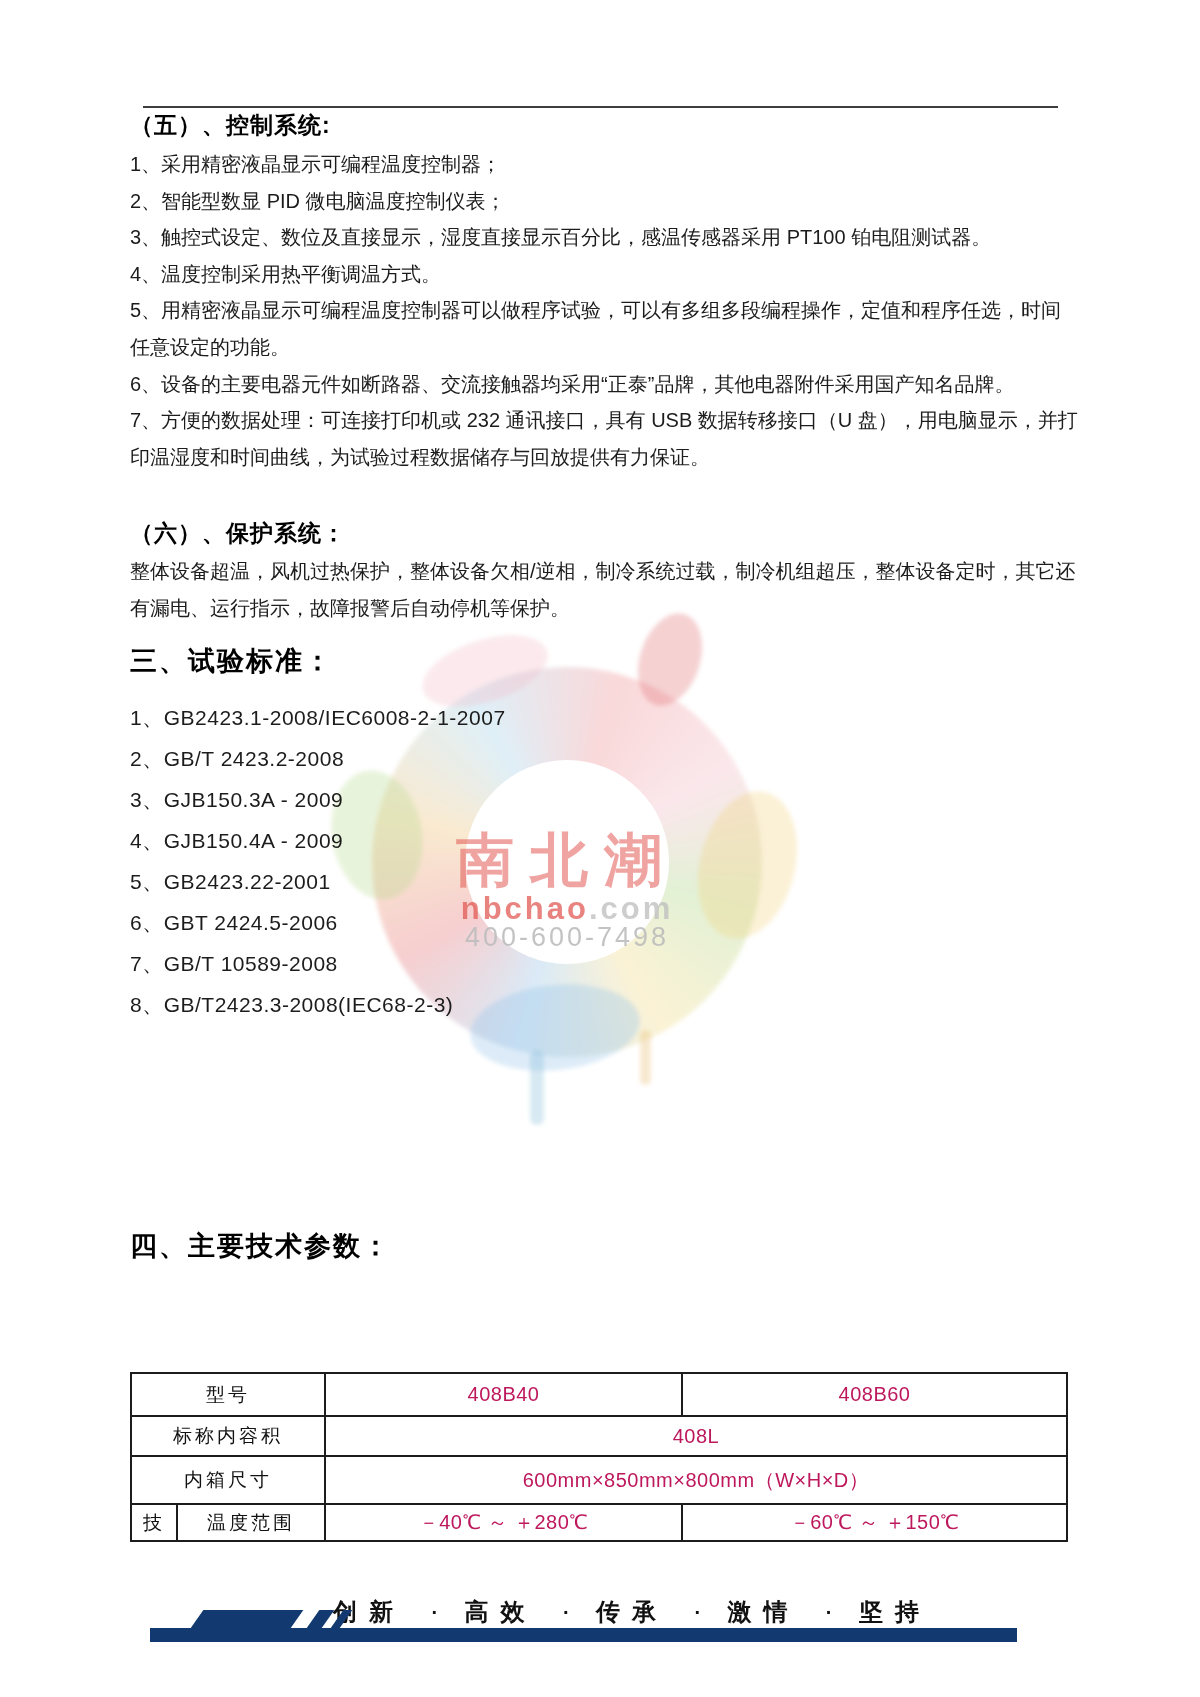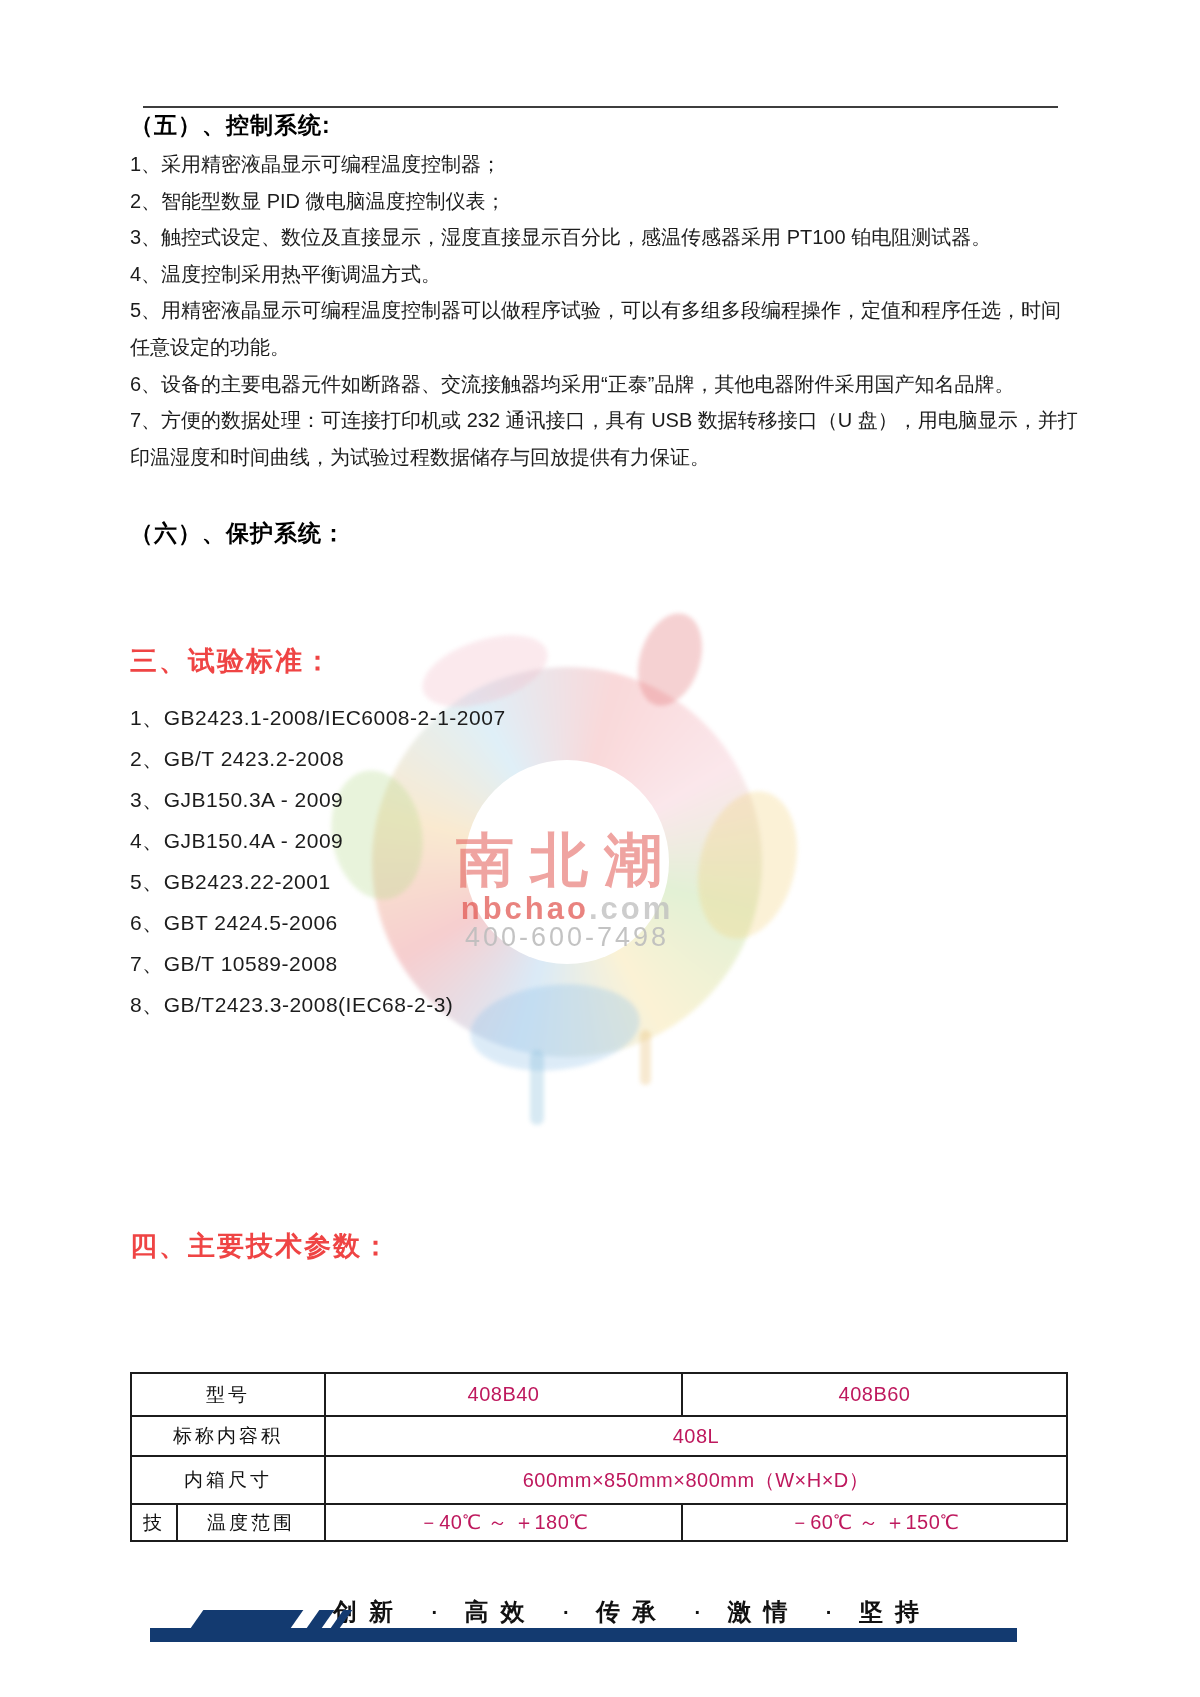--- a/index.html
+++ b/index.html
@@ -5,21 +5,21 @@
   html,body{margin:0;padding:0;background:#ffffff;}
   .page{
     position:relative;width:1200px;height:1697px;background:#ffffff;overflow:hidden;
     font-family:"Liberation Sans", sans-serif;color:#1a1a1a;
   }
   .abs{position:absolute;}
   
   .topline{left:143px;top:106px;width:915px;height:2px;background:#3d3d3d;}
   
   .h-sub{left:130px;width:948px;font-size:23px;font-weight:bold;color:#000;letter-spacing:1px;}
-  .h-main{left:130px;width:948px;font-size:27px;font-weight:bold;color:#ef4444;letter-spacing:2px;}
+  .h-main{left:130px;width:948px;font-size:27px;font-weight:bold;color:#000000;letter-spacing:2px;}
   
   .body-block{left:130px;width:948px;font-size:20px;line-height:36.6px;color:#1c1c1c;}
   .body-block p{margin:0;}
   .std-list{left:130px;width:948px;font-size:21px;line-height:41px;color:#1c1c1c;}
   .std-list div{letter-spacing:0.5px;}
   
   .wm{filter:blur(2px);}
   .wm-ring{left:372px;top:667px;width:390px;height:390px;border-radius:50%;opacity:.32;
     background:conic-gradient(from 15deg,#ef8a8d,#f3b7c4,#a8d47f,#f5d97e,#8fc0e8,#e66a6d,#f0c070,#9ed0ea,#ef8a8d);}
   .wm-hole{left:465px;top:760px;width:204px;height:204px;border-radius:50%;background:#fff;}
@@ -72,20 +72,23 @@
     <p>1、采用精密液晶显示可编程温度控制器；</p>
     <p>2、智能型数显 PID 微电脑温度控制仪表；</p>
     <p>3、触控式设定、数位及直接显示，湿度直接显示百分比，感温传感器采用 PT100 铂电阻测试器。</p>
     <p>4、温度控制采用热平衡调温方式。</p>
     <p>5、用精密液晶显示可编程温度控制器可以做程序试验，可以有多组多段编程操作，定值和程序任选，时间任意设定的功能。</p>
     <p>6、设备的主要电器元件如断路器、交流接触器均采用“正泰”品牌，其他电器附件采用国产知名品牌。</p>
     <p>7、方便的数据处理：可连接打印机或 232 通讯接口，具有 USB 数据转移接口（U 盘），用电脑显示，并打印温湿度和时间曲线，为试验过程数据储存与回放提供有力保证。</p>
   </div>
 
   <div class="abs h-sub" style="top:518px;">（六）、保护系统：</div>
+  <div class="abs body-block" style="top:553px;">
+    <p>整体设备超温，风机过热保护，整体设备欠相/逆相，制冷系统过载，制冷机组超压，整体设备定时，其它还有漏电、运行指示，故障报警后自动停机等保护。</p>
+  </div>
 
   <div class="abs h-main" style="top:643px;">三、试验标准：</div>
   <div class="abs std-list" style="top:697px;">
     <div>1、GB2423.1-2008/IEC6008-2-1-2007</div>
     <div>2、GB/T 2423.2-2008</div>
     <div>3、GJB150.3A - 2009</div>
     <div>4、GJB150.4A - 2009</div>
     <div>5、GB2423.22-2001</div>
     <div>6、GBT 2424.5-2006</div>
     <div>7、GB/T 10589-2008</div>
@@ -111,21 +114,21 @@
       <td colspan="2" class="lbl">标称内容积</td>
       <td colspan="2" class="val">408L</td>
     </tr>
     <tr style="height:48px">
       <td colspan="2" class="lbl">内箱尺寸</td>
       <td colspan="2" class="val">600mm×850mm×800mm（W×H×D）</td>
     </tr>
     <tr style="height:37px">
       <td class="lbl">技</td>
       <td class="lbl">温度范围</td>
-      <td class="val">－40℃ ～ ＋180℃</td>
+      <td class="val">－40℃ ～ ＋280℃</td>
       <td class="val">－60℃ ～ ＋150℃</td>
     </tr>
   </tbody>
     </table>
 
   <div class="abs footer-words">
     <span class="w">创新</span>
     <span class="sep">·</span>
     <span class="w">高效</span>
     <span class="sep">·</span>

